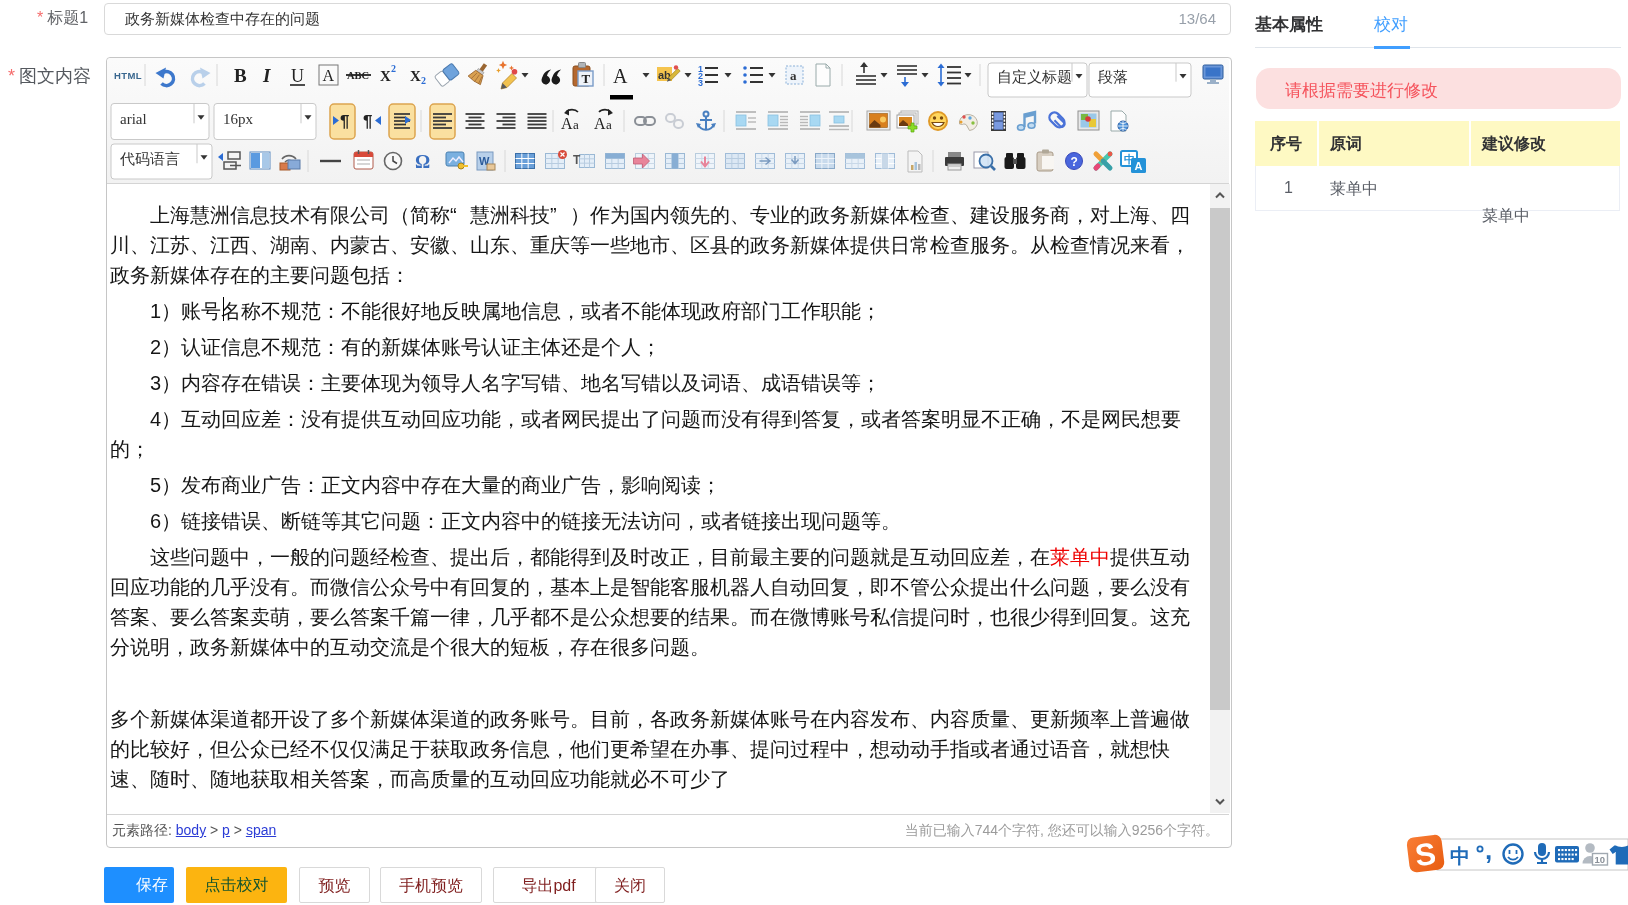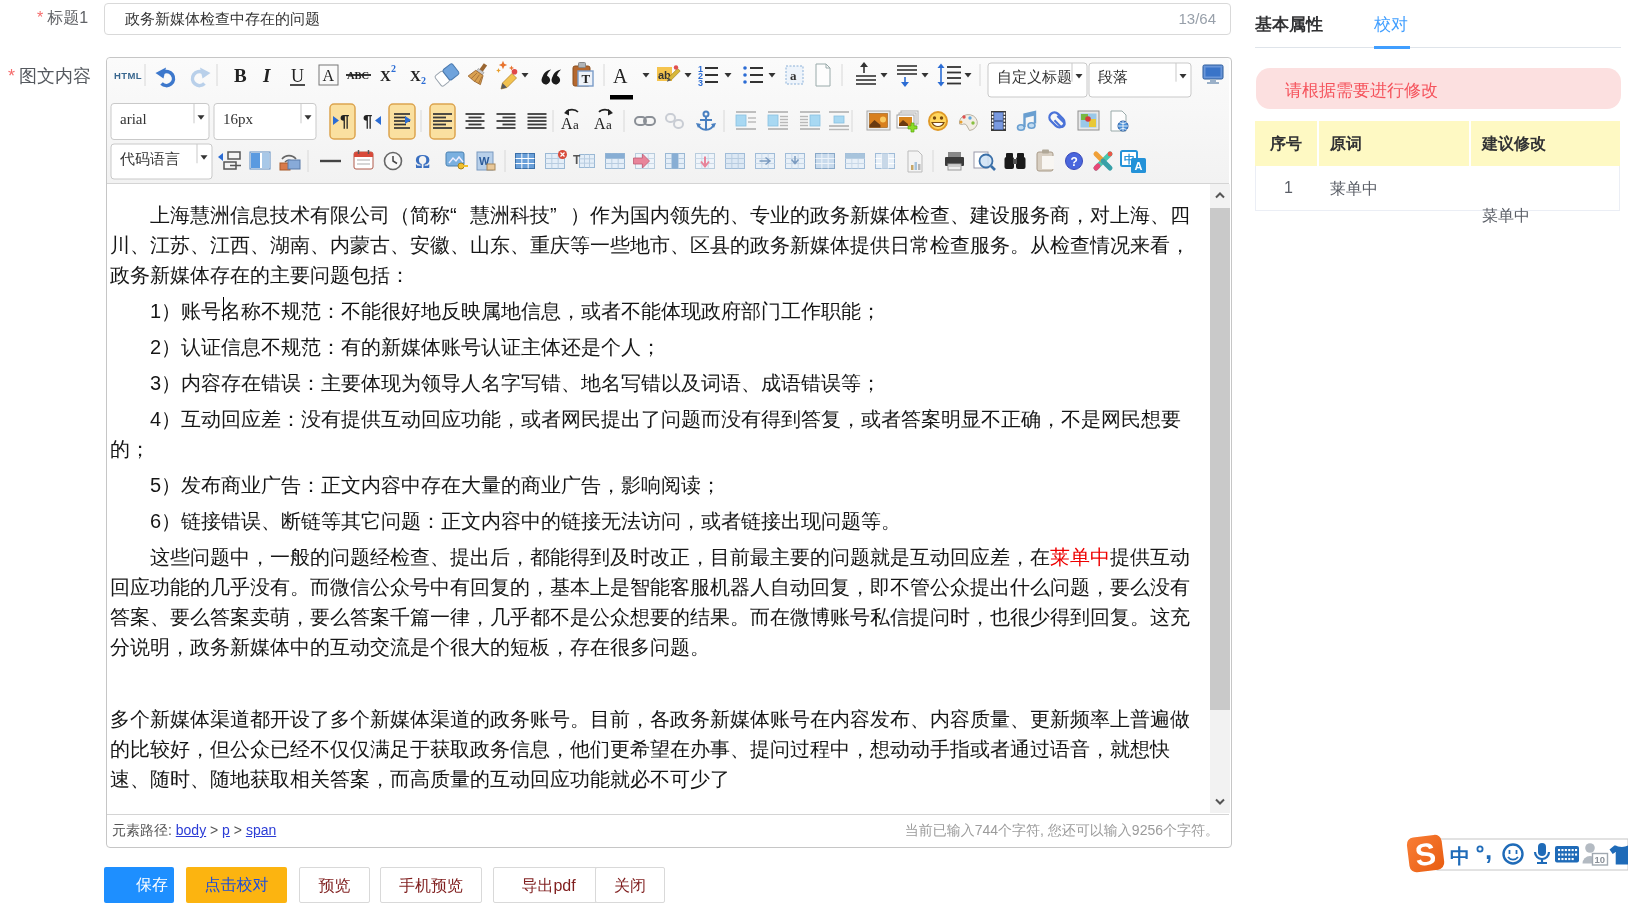--- a/index.html
+++ b/index.html
@@ -50,21 +50,21 @@
 #thead .g1,#thead .g2{position:absolute;top:0;width:2px;height:45px;background:#fff;}
 #thead .g1{left:62px;} #thead .g2{left:214px;}
 #trow{left:1255px;top:166px;width:363px;height:44px;background:#fff;font-size:16px;color:#5a5e66;
   border:1px solid #ebeef5;border-top:none;}
 #trow .c1{position:absolute;left:28px;top:13px;}
 #trow .c2{position:absolute;left:74px;top:13px;}
 #trow .c3{position:absolute;left:226px;top:13px;margin-top:27px;}
 
 .btn{position:absolute;top:867px;height:36px;border-radius:2px;font-size:16px;text-align:center;line-height:36px;box-sizing:border-box;}
 #b1{left:104px;width:70px;background:#1e8fff;color:#fff;padding-left:26px;}
-#b2{left:186px;width:101px;background:#fcb410;color:#1d4ed8;}
+#b2{left:186px;width:101px;background:#fcb410;color:#14532d;}
 .btnw{background:#fff;border:1px solid #d9d9d9;color:#7f1d1d;}
 #b3{left:299px;width:71px;}
 #b4{left:380px;width:102px;}
 #b5{left:493px;width:111px;}
 #b6{left:595px;width:70px;}
 </style>
 </head>
 <body>
 
 <div class="abs" id="lbl1"><span class="star">*</span>标题1</div>

